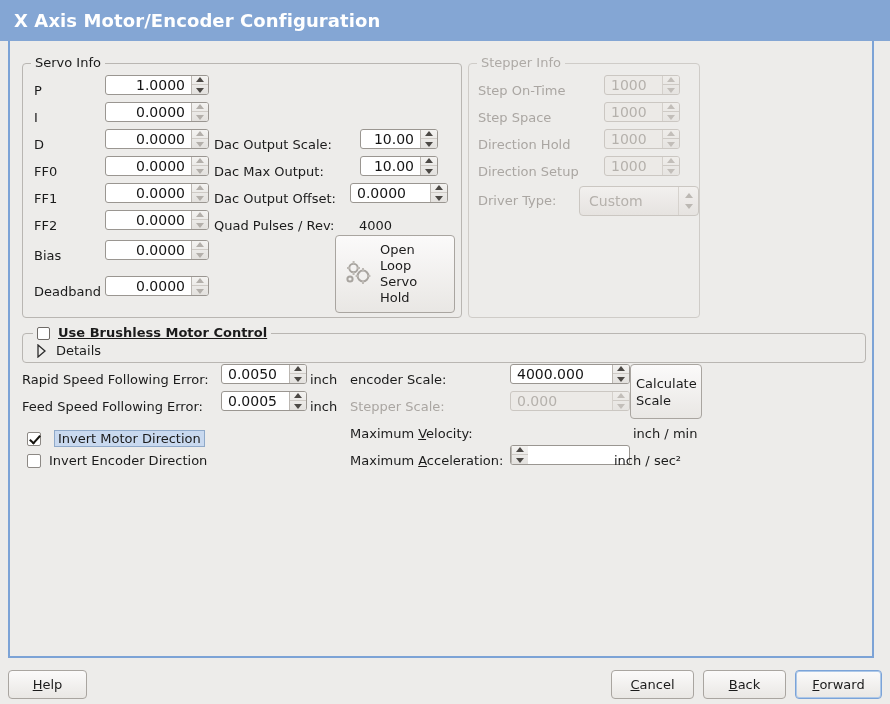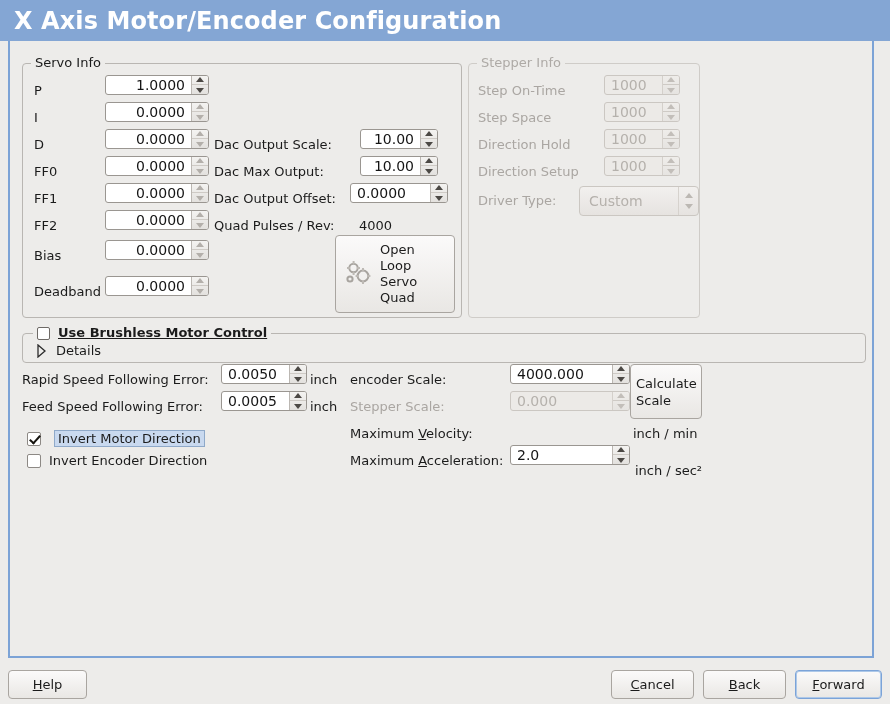--- a/index.html
+++ b/index.html
@@ -15,21 +15,21 @@
 
   
   #titlebar {
     position: absolute; left: 0; top: 0;
     width: 890px; height: 41px;
     background: #84a6d4;
     display: flex; align-items: center;
   }
   #titlebar .title {
     color: #ffffff;
-    font-size: 24px;
+    font-size: 18px;
     font-weight: bold;
     padding-left: 14px;
     letter-spacing: 0.1px;
   }
 
   
   #content {
     position: absolute;
     left: 8px; top: 41px;
     width: 866px; height: 617px;
@@ -347,21 +347,21 @@
             <rect x="18" y="21.6" width="2" height="3.4"></rect>
           <rect x="11.6" y="16" width="3.4" height="2"></rect>
             <rect x="23" y="16" width="3.4" height="2"></rect>
         </g>
       </svg>
     </span>
     <span style="display:flex;flex-direction:column;line-height:16px;text-align:left;margin-left:4px;">
       <span>Open</span>
       <span>Loop</span>
       <span>Servo</span>
-      <span>Quad</span>
+      <span>Hold</span>
     </span>
   </div>
 
   <div class="frame disabled" style="left:458px; top:22px; width:232px; height:255px;">
     <span class="legend">Stepper Info</span>
   </div>
 
   <span class="lbl dim" style="position:absolute;left:468px;top:42px;">Step On-Time</span>
   <span class="lbl dim" style="position:absolute;left:468px;top:69px;">Step Space</span>
   <span class="lbl dim" style="position:absolute;left:468px;top:96px;">Direction Hold</span>
@@ -472,27 +472,26 @@
 
   <span class="lbl" style="position:absolute;left:340px;top:385px;">
     <span>Maximum </span><u>V</u><span>elocity:</span>
   </span>
   <span class="lbl" style="position:absolute;left:623px;top:385px;">inch / min</span>
 
   <span class="lbl" style="position:absolute;left:340px;top:412px;">
     <span>Maximum </span><u>A</u><span>cceleration:</span>
   </span>
   <div class="spin" style="left:500px; top:404px; width:120px;">
-    <input readonly="" value="2.0" style="">
-    <span class="btns">
-        <span class="up"></span>
-        <span class="dn"></span>
-      </span>
-  </div>
-  <span class="lbl" style="position:absolute;left:625px;top:412px;margin-top:10px;">inch / sec²</span>
+    <span class="btns">
+        <span class="up"></span>
+        <span class="dn"></span>
+      </span>
+  </div>
+  <span class="lbl" style="position:absolute;left:604px;top:412px;">inch / sec²</span>
 
 </div>
 
 <div class="btn" style="left:8px; top:670px; width:79px; height:29px;">
   <span><span></span><u>H</u><span>elp</span></span>
 </div>
 <div class="btn" style="left:611px; top:670px; width:83px; height:29px;">
   <span><span></span><u>C</u><span>ancel</span></span>
 </div>
 <div class="btn" style="left:703px; top:670px; width:83px; height:29px;">

